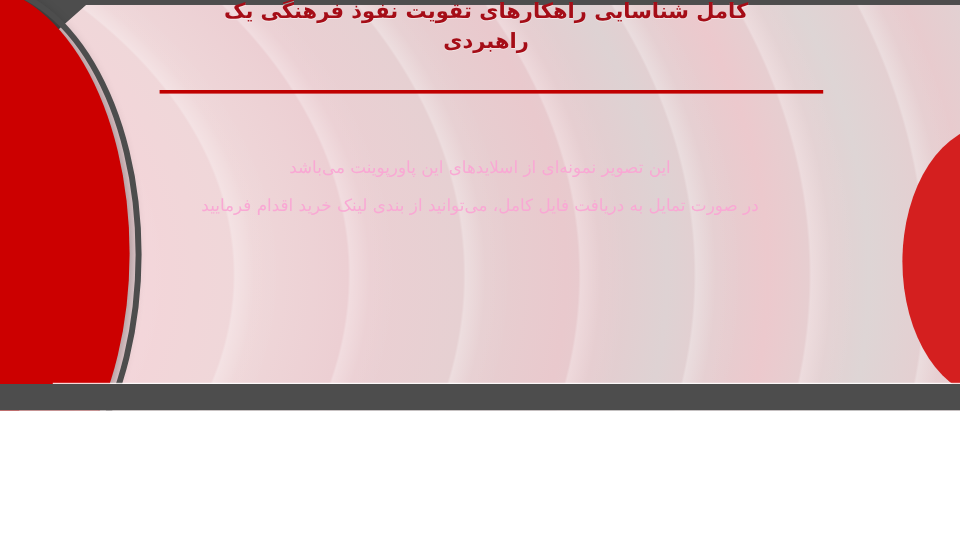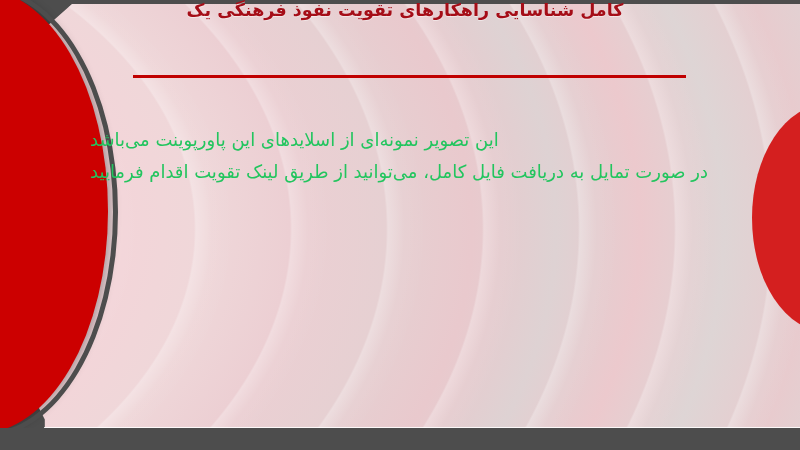--- a/index.html
+++ b/index.html
@@ -7,21 +7,21 @@
     padding: 0;
     background: #ffffff;
   }
   body {
     font-family: "DejaVu Sans", "Liberation Sans", sans-serif;
   }
 
   #slide {
     position: relative;
     width: 800px;
-    height: 450px;
+    height: 342px;
     overflow: hidden;
     background: #4a4a4a;
   }
 
   
   .frame-dark {
     position: absolute;
     inset: 0;
     background: #4d4d4d;
   }
@@ -158,23 +158,23 @@
     background: #c00000;
   }
 
   
   .body-block {
     position: absolute;
     left: 90px;
     top: 124px;
     width: 620px;
     direction: rtl;
-    text-align: left;
-    color: #22c55e;
-    font-size: 18px;
+    text-align: center;
+    color: #f9a8d4;
+    font-size: 14px;
     line-height: 32px;
     font-weight: normal;
   }
   .body-line { white-space: nowrap; }
 
   
   .left-sliver {
     position: absolute;
     left: 0;
     top: 0;
@@ -197,25 +197,26 @@
   <div class="panel-gloss"></div>
 
   <div class="left-sliver"></div>
   <div class="red-left"></div>
   <div class="red-left-border"></div>
 
   <div class="red-right"></div>
 
   <div class="title-block">
     <div class="title-line">کامل شناسایی راهکارهای تقویت نفوذ فرهنگی یک</div>
+    <div class="title-line">راهبردی</div>
   </div>
 
   <div class="title-rule"></div>
 
   <div class="body-block">
     <div class="body-line">این تصویر نمونه‌ای از اسلایدهای این پاورپوینت می‌باشد</div>
-    <div class="body-line">در صورت تمایل به دریافت فایل کامل، می‌توانید از طریق لینک تقویت اقدام فرمایید</div>
+    <div class="body-line">در صورت تمایل به دریافت فایل کامل، می‌توانید از بندی لینک خرید اقدام فرمایید</div>
   </div>
 
   <div class="bottom-hairline"></div>
   <div class="bottom-strip"></div>
 
 </div>
 
 </body></html>

